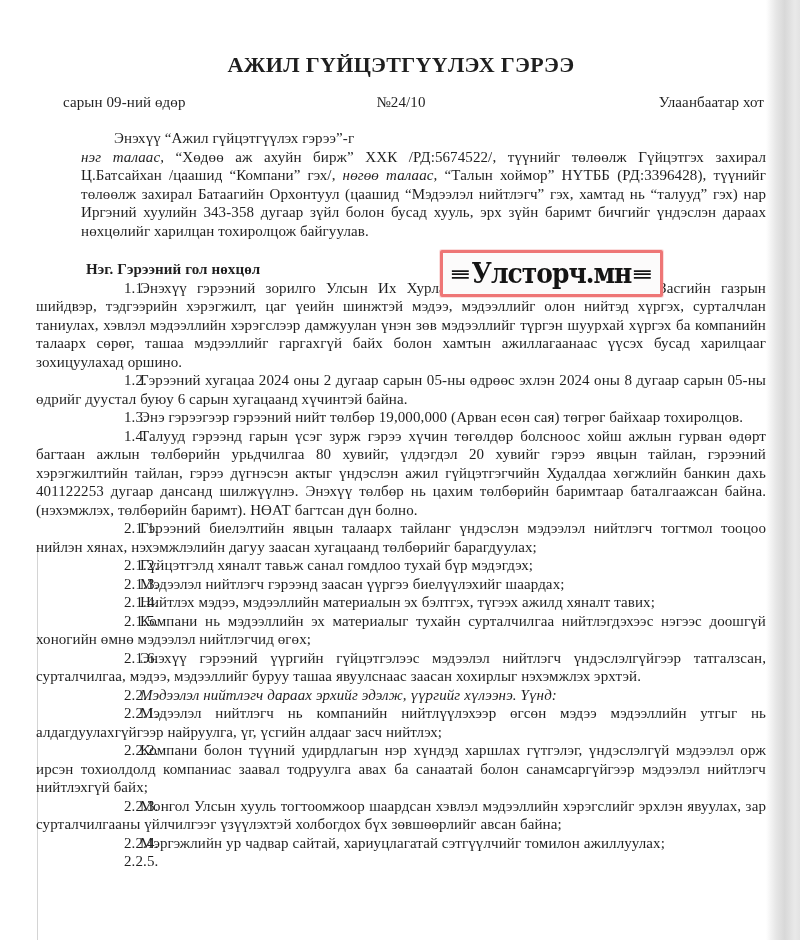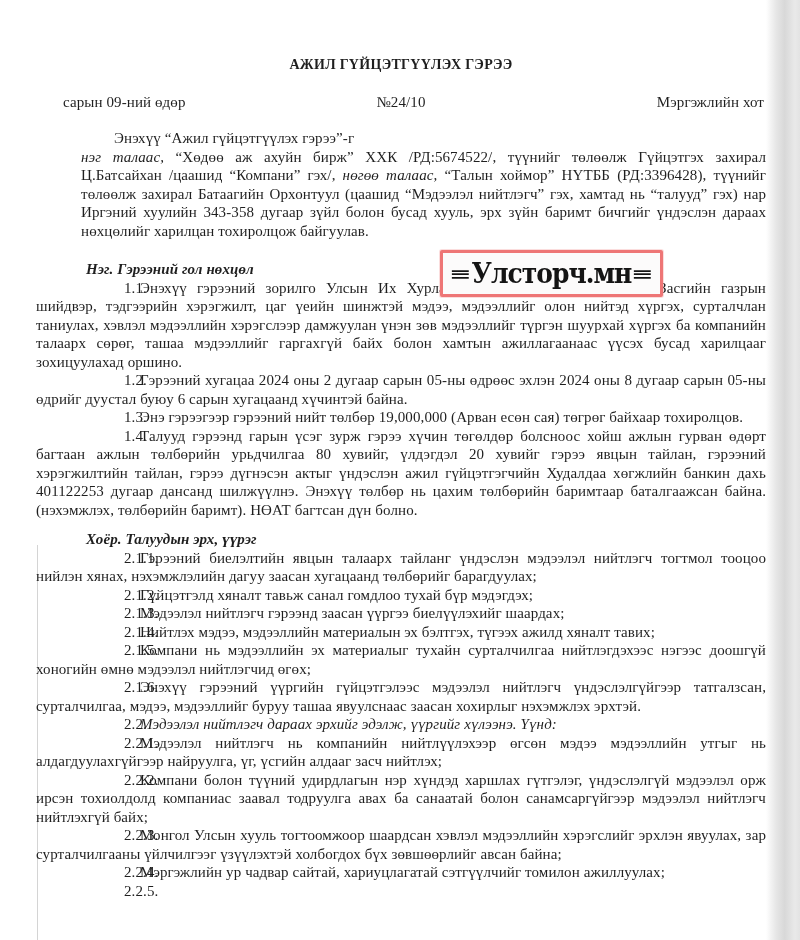--- a/index.html
+++ b/index.html
@@ -23,28 +23,28 @@
     position:absolute; left:37px; top:545px; width:1px; height:395px;
     background:#c6c6c6; opacity:.75; pointer-events:none;
   }
   .content {
     position:absolute; left:36px; top:0; width:730px;
     font-size:15px; line-height:18.5px;
     text-align:justify; letter-spacing:.1px;
   }
   .title {
     margin-top:54px; text-align:center;
-    font-weight:bold; font-size:14px; line-height:22px; letter-spacing:.3px;
+    font-weight:bold; font-size:22px; line-height:22px; letter-spacing:.3px;
   }
   .header-row { display:flex; margin-top:17px; line-height:19px; }
   .h-left  { width:225px; padding-left:27px; }
   .h-center{ flex:1; text-align:center; }
   .h-right { width:225px; text-align:right; padding-right:2px; }
   .intro { margin-top:17px; text-indent:33px;margin-left:45px; }
-  .sec-head { font-weight:bold; text-indent:50px;font-style:italic; }
+  .sec-head { font-weight:bold; text-indent:50px; }
   .mt-sec1 { margin-top:20px; }
   .mt-sec2 { margin-top:11px; }
   .item { text-indent:44px; }
   .item .num { display:inline-block; width:60px; font-style:normal; font-weight:normal; }
   .item em, .intro em { font-style:italic; }
   b { font-weight:normal; }
   
   .stamp {
     position:absolute; left:440px; top:250px; width:223px; height:47px;
     background:#fcfbfb;
@@ -78,36 +78,35 @@
 
   <div class="content">
 
     <div class="title">АЖИЛ ГҮЙЦЭТГҮҮЛЭХ ГЭРЭЭ</div>
 
     <div class="header-row">
       <div class="h-left">
         <div>сарын 09-ний өдөр</div>
       </div>
       <div class="h-center">№24/10</div>
-      <div class="h-right">Мэргэжлийн хот</div>
+      <div class="h-right">Улаанбаатар хот</div>
     </div>
 
     <p class="intro"><span>Энэхүү “Ажил гүйцэтгүүлэх гэрээ”-г</span><br><em>нэг талаас,</em><span> “Хөдөө аж ахуйн бирж” ХХК /РД:5674522/, түүнийг төлөөлж Гүйцэтгэх захирал Ц.Батсайхан /цаашид “Компани” гэх/, </span><em>нөгөө талаас,</em><span> “Талын хоймор” НҮТББ (РД:3396428), түүнийг төлөөлж захирал Батаагийн Орхонтуул (цаашид “Мэдээлэл нийтлэгч” гэх, хамтад нь “талууд” гэх) нар Иргэний хуулийн 343-358 дугаар зүйл болон бусад хууль, эрх зүйн баримт бичгийг үндэслэн дараах нөхцөлийг харилцан тохиролцож байгуулав.</span></p>
 
     <p class="sec-head mt-sec1">Нэг. Гэрээний гол нөхцөл</p>
 
     <p class="item"><span class="num">1.1.</span><span>Энэхүү гэрээний зорилго Улсын Их Хурлаас баталсан хууль тогтоомж, Засгийн газрын шийдвэр, тэдгээрийн хэрэгжилт, цаг үеийн шинжтэй мэдээ, мэдээллийг олон нийтэд хүргэх, сурталчлан таниулах, хэвлэл мэдээллийн хэрэгслээр дамжуулан үнэн зөв мэдээллийг түргэн шуурхай хүргэх ба компанийн талаарх сөрөг, ташаа мэдээллийг гаргахгүй байх болон хамтын ажиллагаанаас үүсэх бусад харилцааг зохицуулахад оршино.</span></p>
 
     <p class="item"><span class="num">1.2.</span><span>Гэрээний хугацаа </span><b>2024 оны 2 дугаар сарын 05-ны</b><span> өдрөөс эхлэн 2024 оны </span><b>8 дугаар сарын 05-ны</b><span> өдрийг дуустал буюу 6 сарын хугацаанд хүчинтэй байна.</span></p>
 
     <p class="item"><span class="num">1.3.</span><span>Энэ гэрээгээр гэрээний нийт төлбөр </span><b>19,000,000</b><span> (Арван есөн сая) төгрөг байхаар тохиролцов.</span></p>
 
     <p class="item"><span class="num">1.4.</span><span>Талууд гэрээнд гарын үсэг зурж гэрээ хүчин төгөлдөр болсноос хойш ажлын гурван өдөрт багтаан ажлын төлбөрийн урьдчилгаа 80 хувийг, үлдэгдэл 20 хувийг гэрээ явцын тайлан, гэрээний хэрэгжилтийн тайлан, гэрээ дүгнэсэн актыг үндэслэн ажил гүйцэтгэгчийн </span><b>Худалдаа хөгжлийн банкин</b><span> дахь </span><b>401122253</b><span> дугаар дансанд шилжүүлнэ. Энэхүү төлбөр нь цахим төлбөрийн баримтаар баталгаажсан байна. (нэхэмжлэх, төлбөрийн баримт). НӨАТ багтсан дүн болно.</span></p>
 
-    <p class="sec-head mt-sec2">Хоёр. Талуудын эрх, үүрэг</p>
 
 
     <p class="item"><span class="num">2.1.1.</span><span>Гэрээний биелэлтийн явцын талаарх тайланг үндэслэн мэдээлэл нийтлэгч тогтмол тооцоо нийлэн хянах, нэхэмжлэлийн дагуу заасан хугацаанд төлбөрийг барагдуулах;</span></p>
 
     <p class="item"><span class="num">2.1.2.</span><span>Гүйцэтгэлд хяналт тавьж санал гомдлоо тухай бүр мэдэгдэх;</span></p>
 
     <p class="item"><span class="num">2.1.3.</span><span>Мэдээлэл нийтлэгч гэрээнд заасан үүргээ биелүүлэхийг шаардах;</span></p>
 
     <p class="item"><span class="num">2.1.4.</span><span>Нийтлэх мэдээ, мэдээллийн материалын эх бэлтгэх, түгээх ажилд хяналт тавих;</span></p>
 

